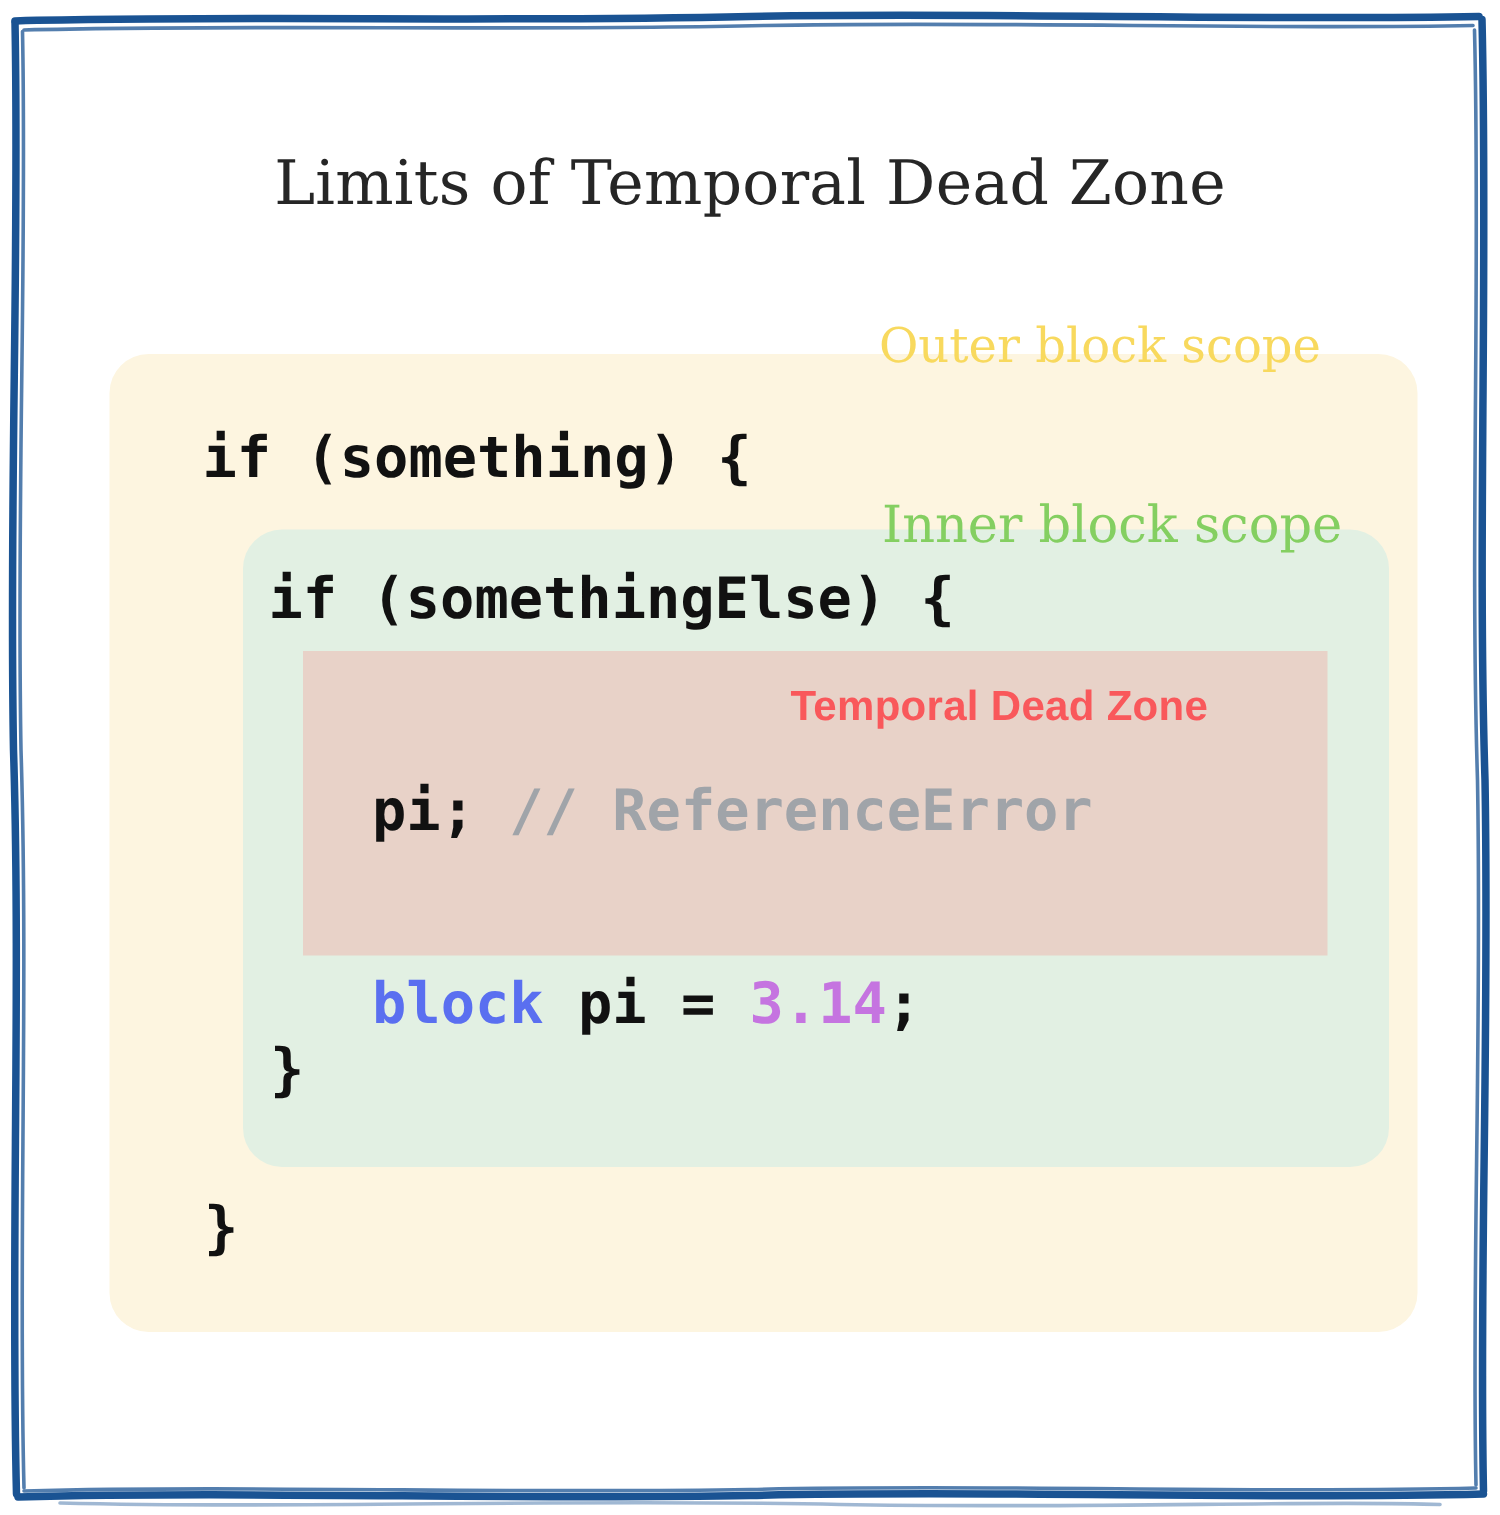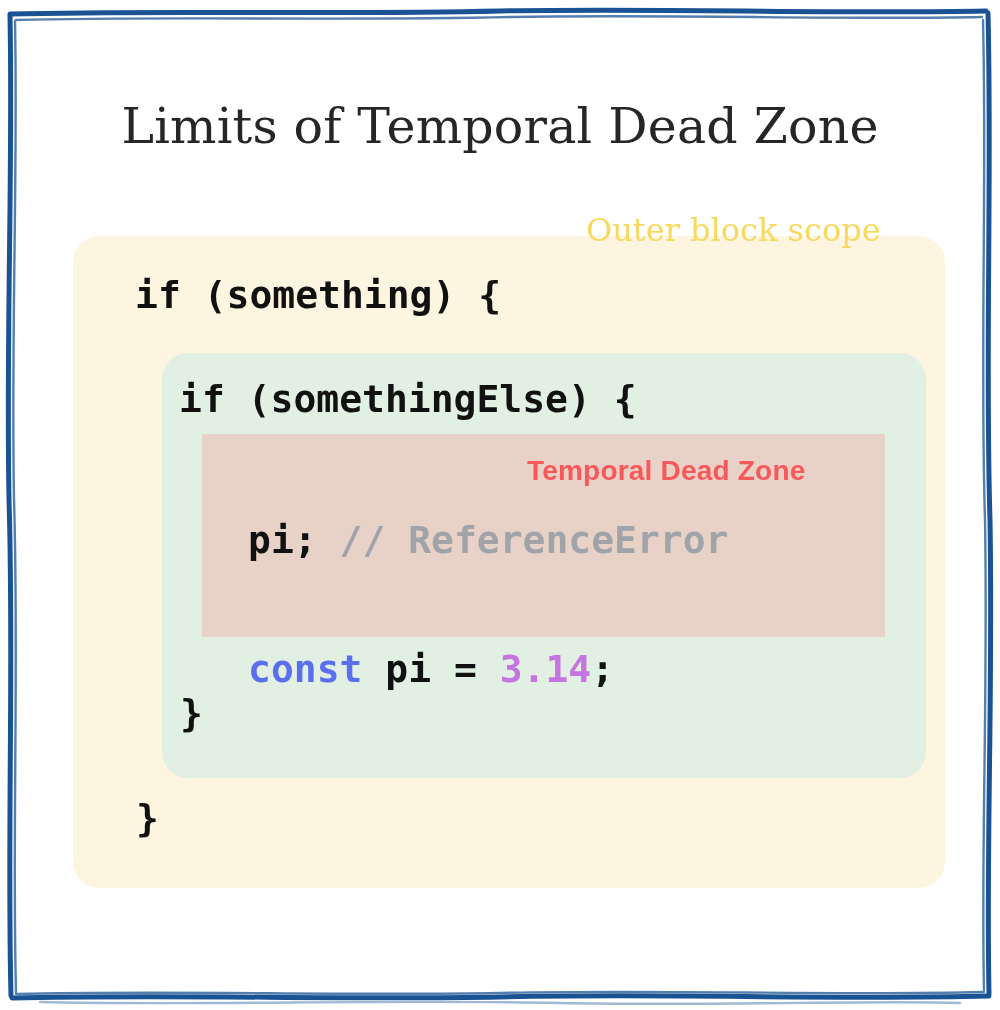--- a/index.html
+++ b/index.html
@@ -26,21 +26,21 @@
   }
 
   
   #title {
     position: absolute;
     left: 0;
     top: 98px;
     width: 1000px;
     text-align: center;
     font-family: "DejaVu Serif", "Liberation Serif", serif;
-    font-size: 49px;
+    font-size: 41px;
     font-weight: 400;
     color: #262626;
     letter-spacing: 0.2px;
     white-space: nowrap;
   }
 
   
   #outer-block {
     position: absolute;
     left: 73px;
@@ -56,21 +56,21 @@
     top: 211px;
     font-family: "DejaVu Serif", "Liberation Serif", serif;
     font-size: 32px;
     color: #F8D95E;
     white-space: nowrap;
     letter-spacing: 0px;
   }
   #outer-code-open {
     position: absolute;
     left: 135px;
-    top: 273px;
+    top: 283px;
     font-family: "DejaVu Sans Mono", "Liberation Mono", monospace;
     font-size: 38px;
     font-weight: bold;
     color: #111111;
     white-space: pre;
   }
   #outer-code-close {
     position: absolute;
     left: 136px;
     top: 796px;
@@ -189,24 +189,25 @@
     </g>
   </svg>
 
   <div id="title">Limits of Temporal Dead Zone</div>
 
   <div id="outer-block"></div>
   <div id="outer-label">Outer block scope</div>
   <div id="outer-code-open">if (something) {</div>
 
   <div id="inner-block"></div>
+  <div id="inner-label">Inner block scope</div>
   <div id="inner-code-open">if (somethingElse) {</div>
 
   <div id="tdz-block"></div>
   <div id="tdz-label">Temporal Dead Zone</div>
   <div id="tdz-code"><span class="tok-plain">pi;</span><span class="tok-plain"> </span><span class="tok-comment">// ReferenceError</span></div>
 
-  <div id="const-line"><span class="tok-kw">const</span><span class="tok-plain"> </span><span class="tok-plain">pi</span><span class="tok-plain"> = </span><span class="tok-num">3.14</span><span class="tok-plain">;</span></div>
+  <div id="const-line"><span class="tok-kw">block</span><span class="tok-plain"> </span><span class="tok-plain">pi</span><span class="tok-plain"> = </span><span class="tok-num">3.14</span><span class="tok-plain">;</span></div>
 
   <div id="inner-code-close">}</div>
   <div id="outer-code-close">}</div>
 
 </div>
 
 </body></html>

